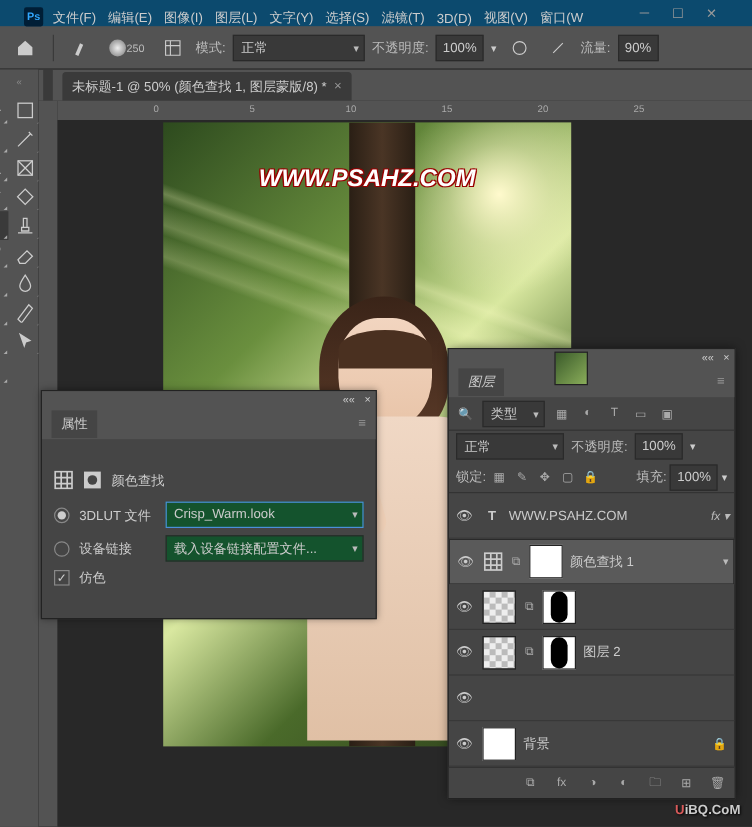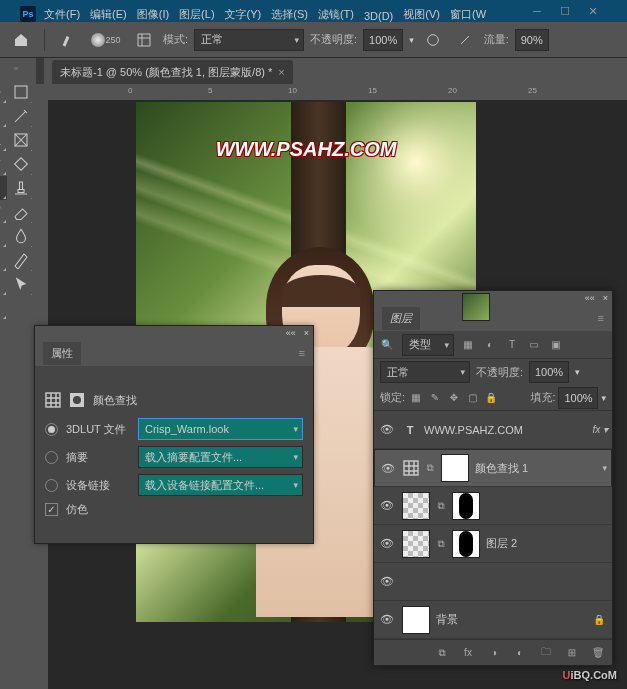--- a/index.html
+++ b/index.html
@@ -55,21 +55,21 @@
 .pmenu{margin-left:auto;color:#999;}
 .pbody{padding:20px 10px;}
 .prow{display:flex;align-items:center;gap:8px;margin:6px 0 10px;}
 .ic16{width:16px;height:16px;display:inline-flex;align-items:center;justify-content:center;}
 .formrow{display:flex;align-items:center;margin:6px 0;}
 .radio,.check{width:13px;height:13px;border:1px solid #888;margin-right:8px;flex:0 0 auto;display:flex;align-items:center;justify-content:center;}
 .radio{border-radius:50%;}
 .radio.on:after{content:"";width:7px;height:7px;background:#ccc;border-radius:50%;}
 .check.on:after{content:"✓";color:#ccc;font-size:10px;}
 .flabel{width:72px;}
-.fsel{flex:1;background:#0f766e;border:1px solid #2a2a2a;height:22px;padding:0 18px 0 6px;position:relative;display:flex;align-items:center;}
+.fsel{flex:1;background:#14532d;border:1px solid #2a2a2a;height:22px;padding:0 18px 0 6px;position:relative;display:flex;align-items:center;}
 .fsel:after{content:"▾";position:absolute;right:4px;color:#bbb;font-size:9px;}
 .fsel.hl{border:1px solid #4a90d9;}
 
 .layers{position:absolute;right:14px;top:290px;width:240px;background:#454545;border:1px solid #222;box-shadow:0 0 8px rgba(0,0,0,.5);}
 .lhead{height:14px;background:#535353;display:flex;justify-content:flex-end;align-items:center;padding:0 4px;gap:8px;color:#888;}
 .ltabs{height:26px;display:flex;align-items:center;padding:0 8px;background:#535353;font-style:italic;}
 .lfilter{height:28px;display:flex;align-items:center;padding:0 6px;gap:6px;border-bottom:1px solid #333;}
 .sic{width:16px;height:14px;color:#aaa;display:flex;align-items:center;justify-content:center;font-size:10px;}
 .lblend{height:26px;display:flex;align-items:center;padding:0 6px;gap:6px;}
 .llock{height:26px;display:flex;align-items:center;padding:0 6px;gap:3px;border-bottom:1px solid #333;}
@@ -349,27 +349,20 @@
     </div>
     <div class="formrow">
       <span class="radio on"></span>
       <span class="flabel">3DLUT 文件</span>
       <div class="fsel hl">
           <span>Crisp_Warm.look</span>
         </div>
     </div>
     <div class="formrow">
       <span class="radio"></span>
-      <span class="flabel">摘要</span>
-      <div class="fsel">
-          <span>载入摘要配置文件...</span>
-        </div>
-    </div>
-    <div class="formrow">
-      <span class="radio"></span>
       <span class="flabel">设备链接</span>
       <div class="fsel">
           <span>载入设备链接配置文件...</span>
         </div>
     </div>
     <div class="formrow">
       <span class="check on"></span>
       <span>仿色</span>
     </div>
   </div>

